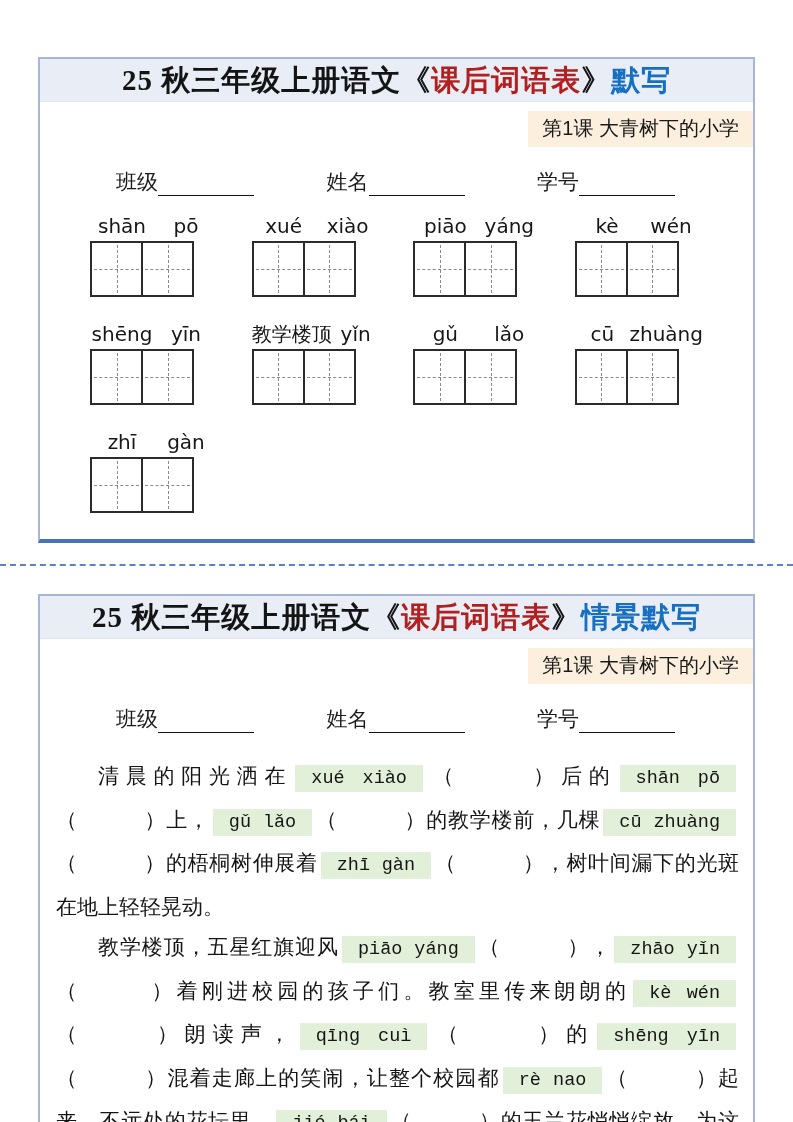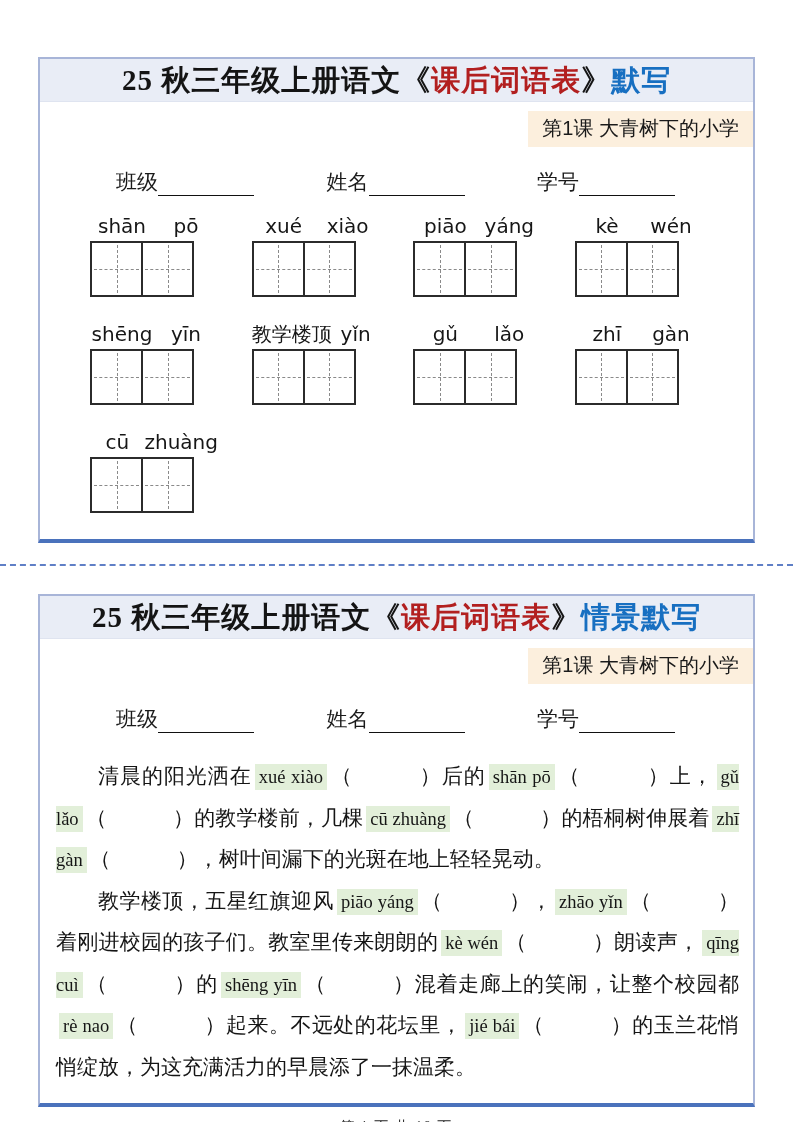--- a/index.html
+++ b/index.html
@@ -105,23 +105,23 @@
   .paras { padding:23px 14px 16px 16px; }
   .para {
     font-size:21px;
     line-height:40.5px;
     text-indent:2em;
     text-align:justify;
     color:#151515;
   }
   .py {
     background:#e2efd9;
-    font-family:Liberation Serif, serif;
+    font-family:Liberation Mono, monospace;
     font-size:18.5px;
-    padding:3px 4px;
+    padding:3px 16px;
     margin:0 3px;
   }
   .blank { white-space:nowrap; }
   .bsp { display:inline-block; width:66px; }
 
   
   .footer {
     text-align:center;
     margin-top:11px;
     font-size:14px;
@@ -225,32 +225,32 @@
             <span>gǔ</span>
             <span>lǎo</span>
           </div>
           <div class="wgrid">
             <div class="wcell"></div>
             <div class="wcell"></div>
           </div>
         </div>
         <div class="wgroup">
           <div class="wlabel">
+            <span>cū</span>
+            <span>zhuàng</span>
+          </div>
+          <div class="wgrid">
+            <div class="wcell"></div>
+            <div class="wcell"></div>
+          </div>
+        </div>
+        <div class="wgroup">
+          <div class="wlabel">
             <span>zhī</span>
             <span>gàn</span>
-          </div>
-          <div class="wgrid">
-            <div class="wcell"></div>
-            <div class="wcell"></div>
-          </div>
-        </div>
-        <div class="wgroup">
-          <div class="wlabel">
-            <span>cū</span>
-            <span>zhuàng</span>
           </div>
           <div class="wgrid">
             <div class="wcell"></div>
             <div class="wcell"></div>
           </div>
         </div>
       </div>
     <div class="panel1-pad"></div>
   </section>
 

